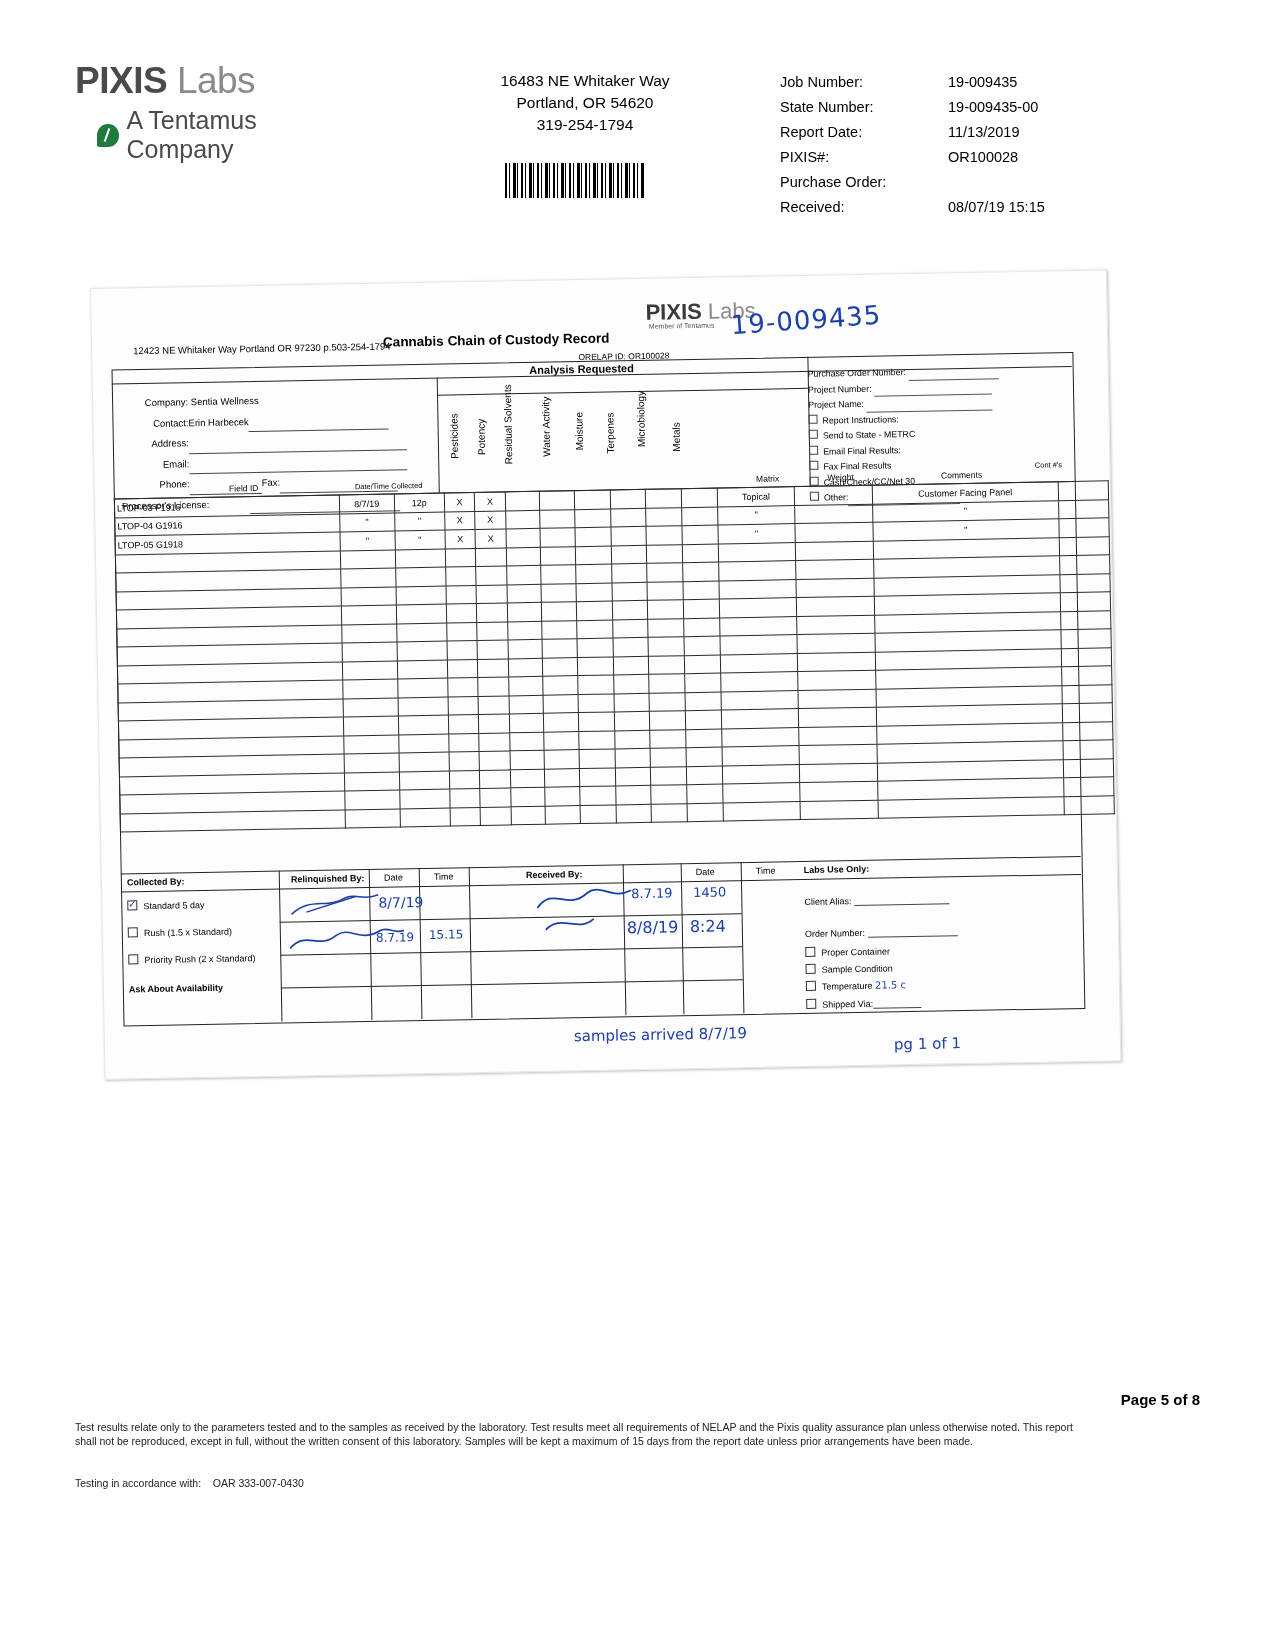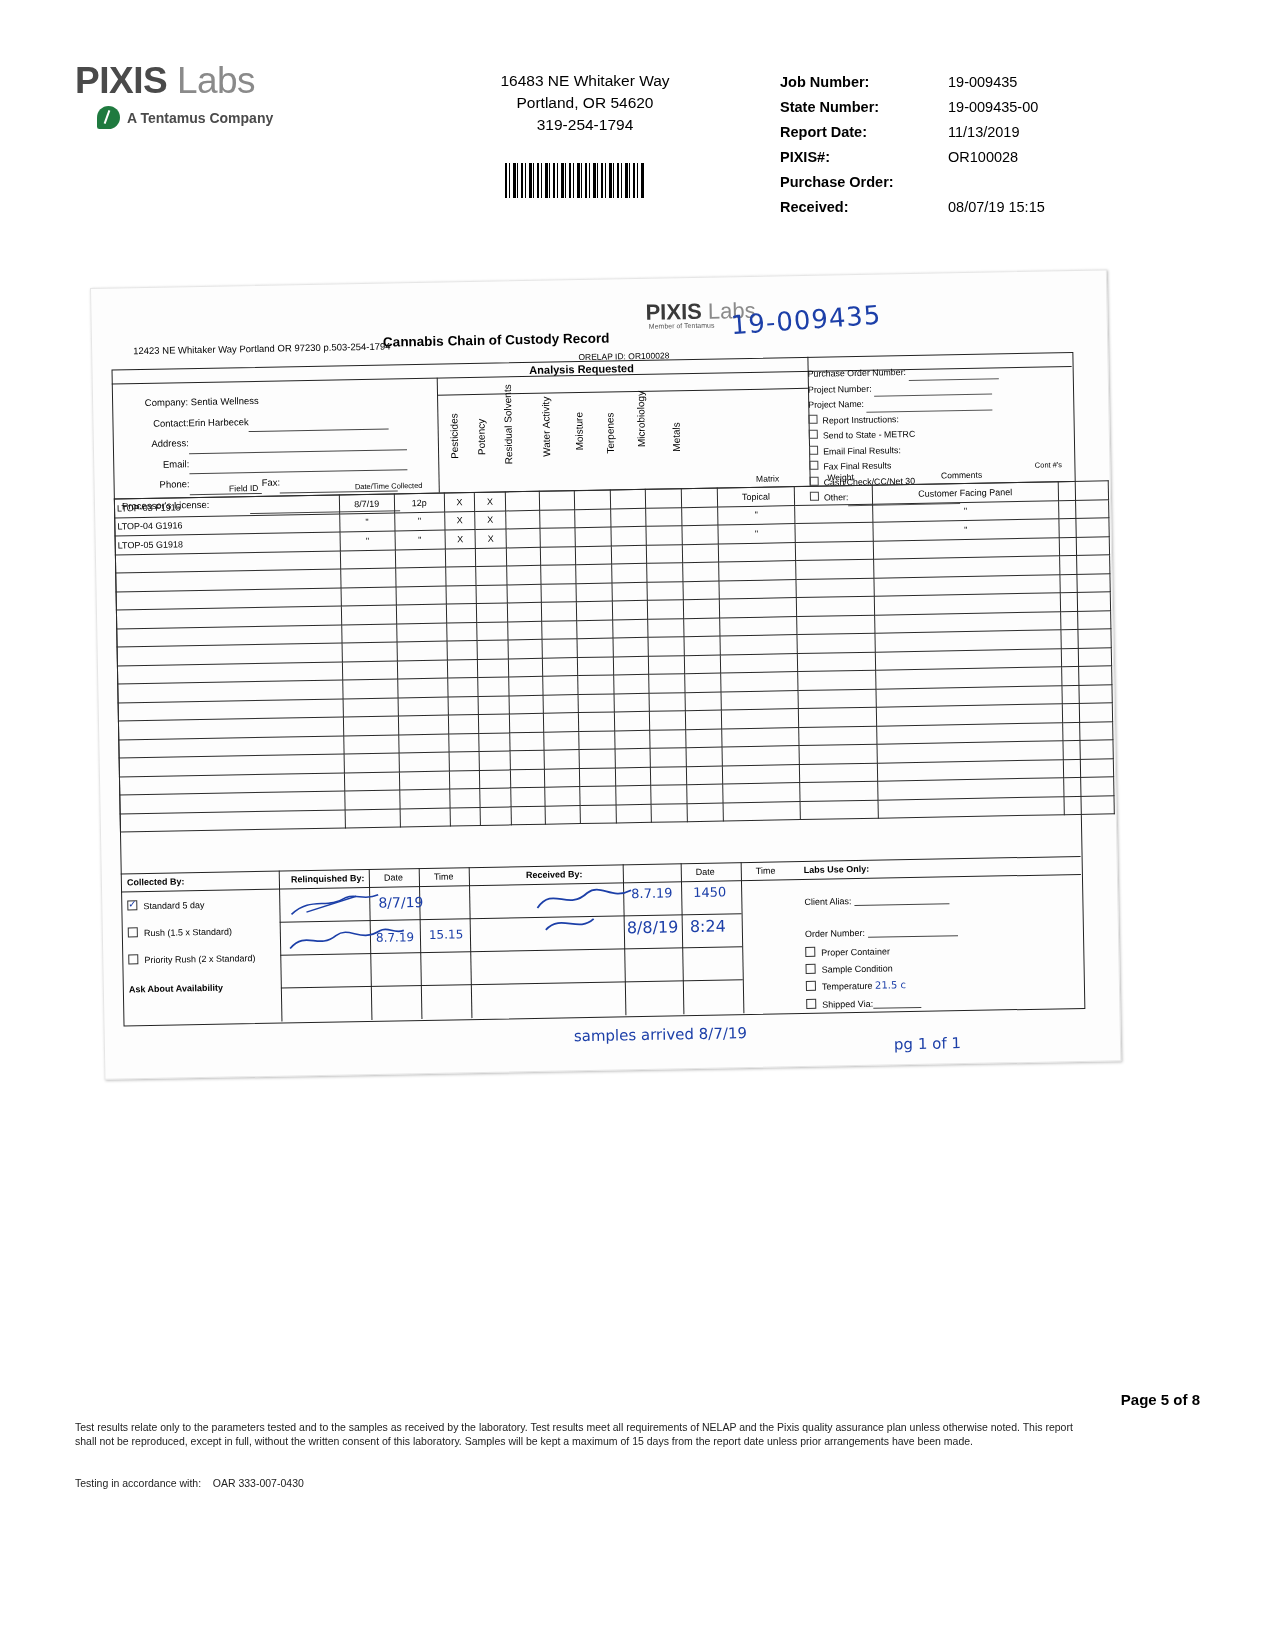--- a/index.html
+++ b/index.html
@@ -17,31 +17,31 @@
   .hdr{position:absolute;left:0;top:0;width:1275px;height:260px;}
   .logo{position:absolute;left:75px;top:62px;width:290px;}
   .logo-main{font-size:37px;font-weight:bold;letter-spacing:-0.5px;line-height:1;}
   .logo-pixis{color:#4a4a4a;}
   .logo-labs{color:#8a8a8a;font-weight:normal;}
   .logo-sub{display:flex;align-items:center;margin-top:7px;margin-left:22px;}
   .leaf{width:23px;height:23px;border-radius:50% 50% 50% 10%;background:#1f7a3f;
         display:inline-block;margin-right:7px;position:relative;}
   .leaf:after{content:"";position:absolute;left:9px;top:4px;width:2px;height:14px;
         background:#ffffff;transform:rotate(20deg);}
-  .logo-sub-txt{font-size:14px;font-weight:bold;color:#4a4a4a;}
+  .logo-sub-txt{font-size:25px;font-weight:normal;color:#4a4a4a;}
 
   .addr{position:absolute;left:440px;top:70px;width:290px;text-align:center;
         font-size:15.5px;line-height:22px;}
   .barcode{position:absolute;left:505px;top:163px;width:140px;height:35px;
        background:repeating-linear-gradient(to right,
          #000 0 2px,#fff 2px 4px,#000 4px 5px,#fff 5px 8px,#000 8px 11px,#fff 11px 12px,
          #000 12px 13px,#fff 13px 16px);}
   .meta{position:absolute;left:780px;top:70px;font-size:14.5px;}
   .meta .row{display:flex;line-height:25px;}
-  .meta .k{width:168px;font-weight:bold;}
+  .meta .k{width:168px;font-weight:normal;}
   .meta .v{}
 
   .warn{position:absolute;left:75px;top:258px;color:#e8000b;font-size:15.5px;}
 
   
   .scan{position:absolute;left:90px;top:288px;width:1020px;height:800px;
         transform:rotate(-1.05deg);transform-origin:left top;}
   .scan-page{position:absolute;left:0;top:0;width:1015px;height:790px;
      background:#fdfdfd;box-shadow:1px 1px 3px rgba(0,0,0,.28);border:1px solid #e6e6e6;}
   .scan-inner{position:absolute;left:0;top:0;width:1015px;height:790px;font-size:9px;}

